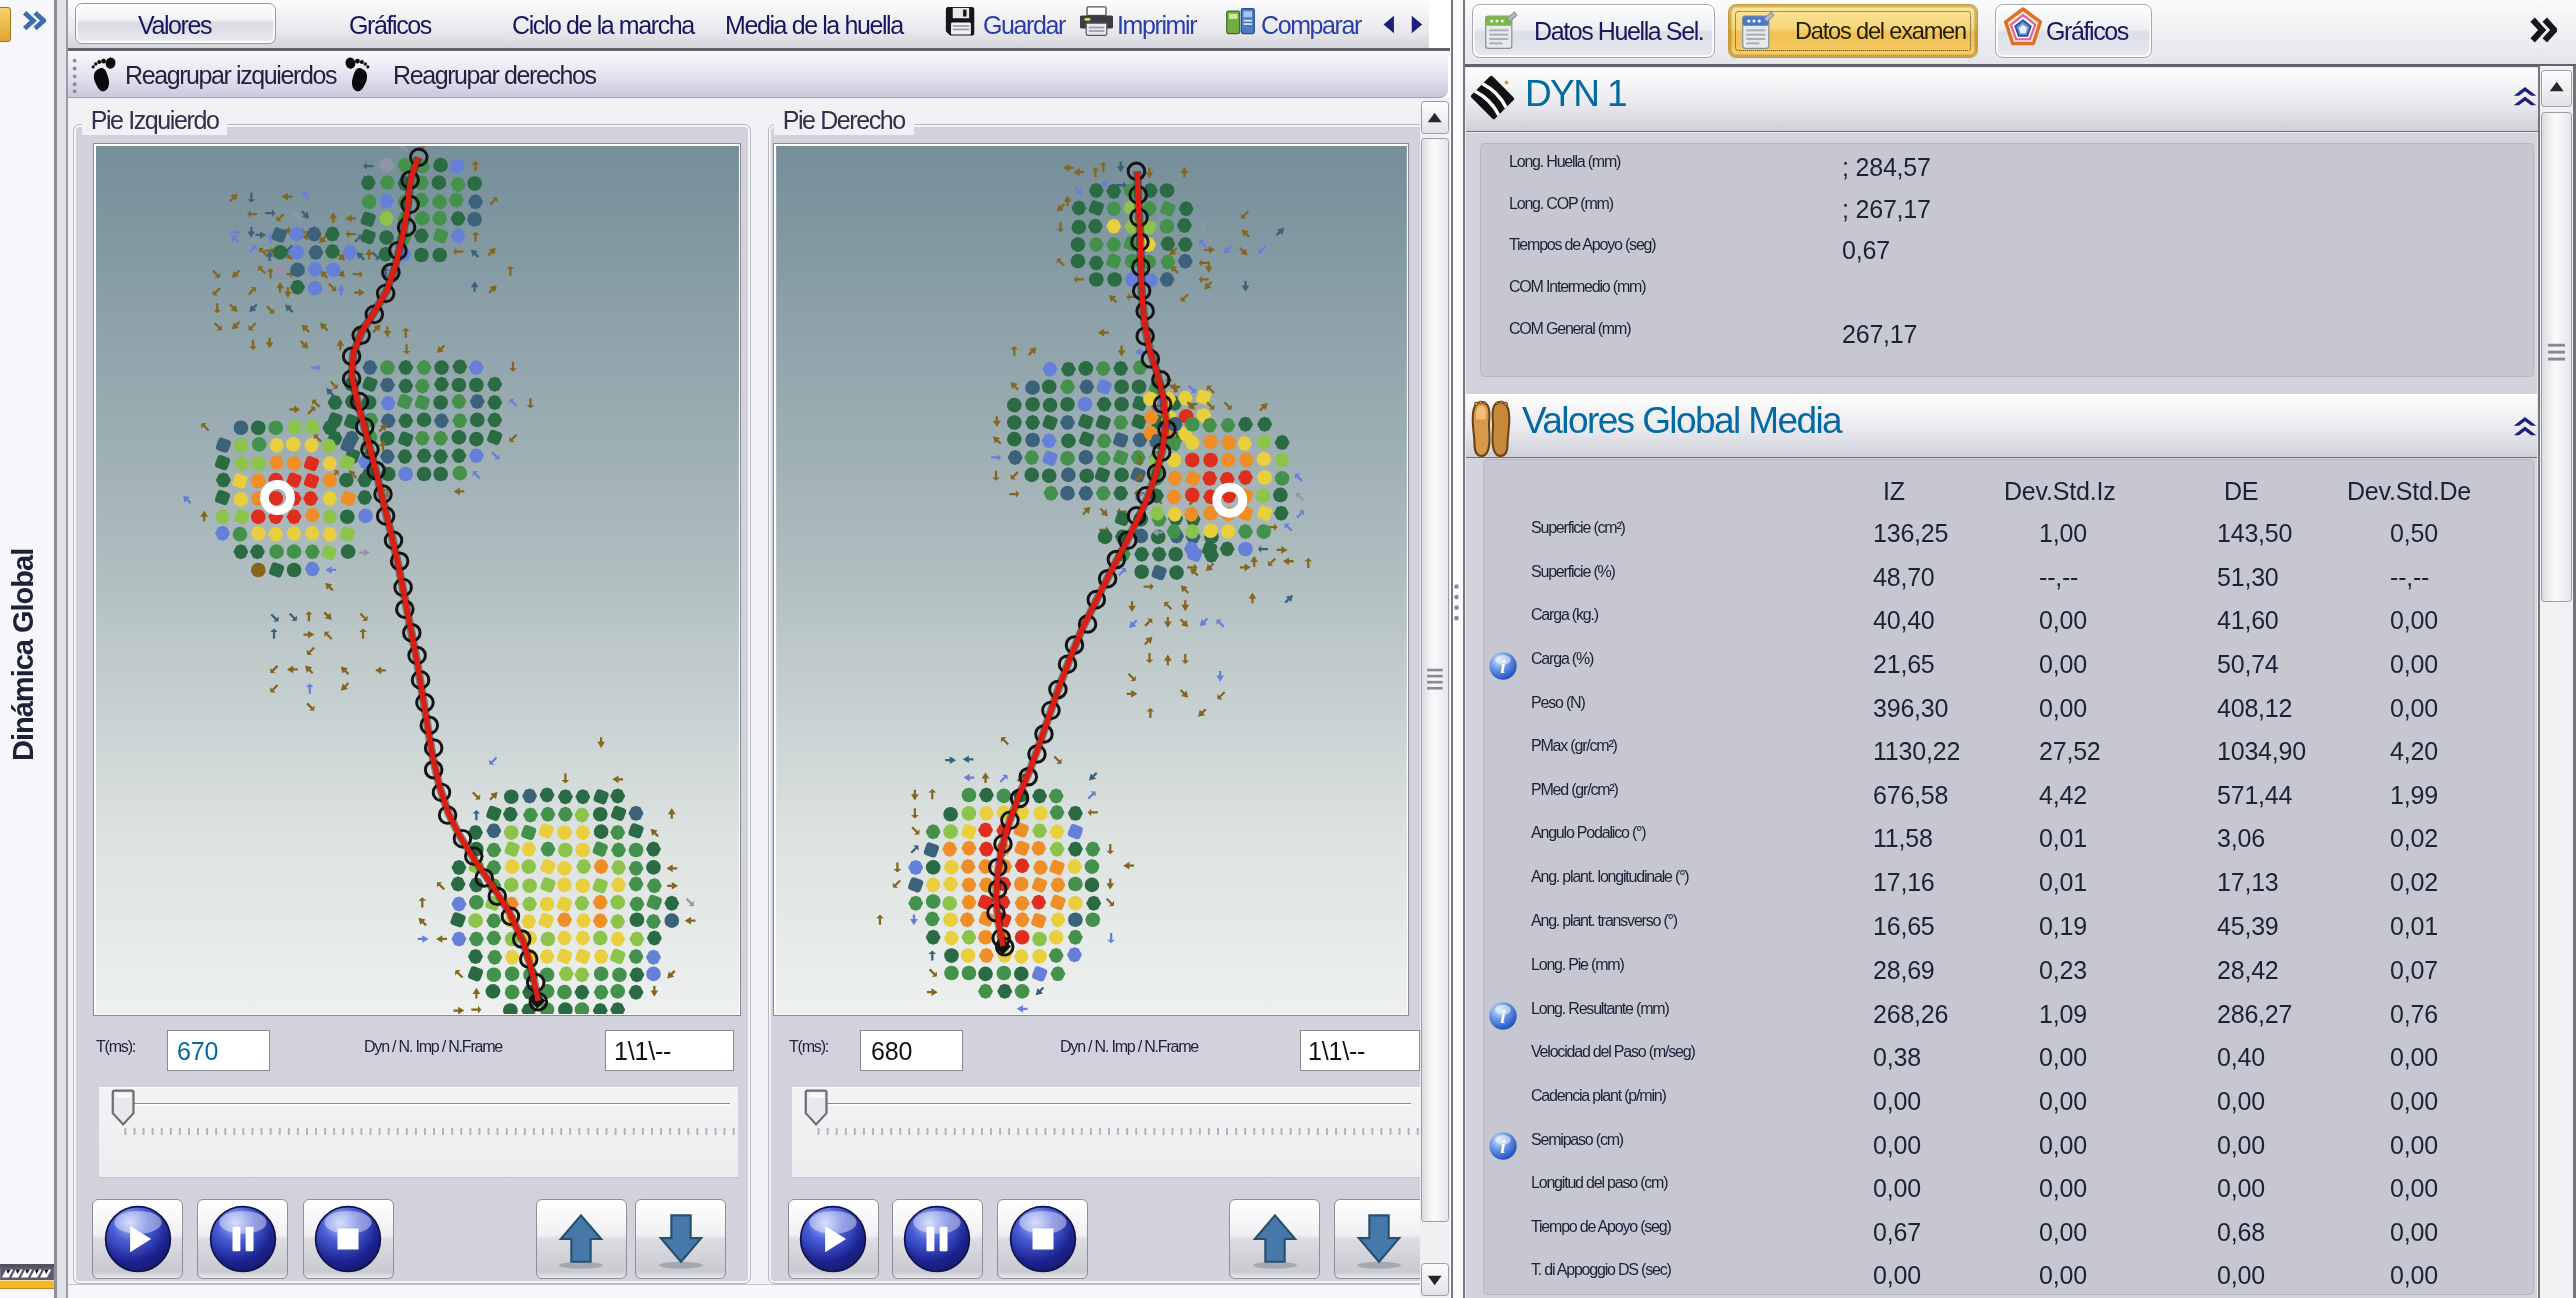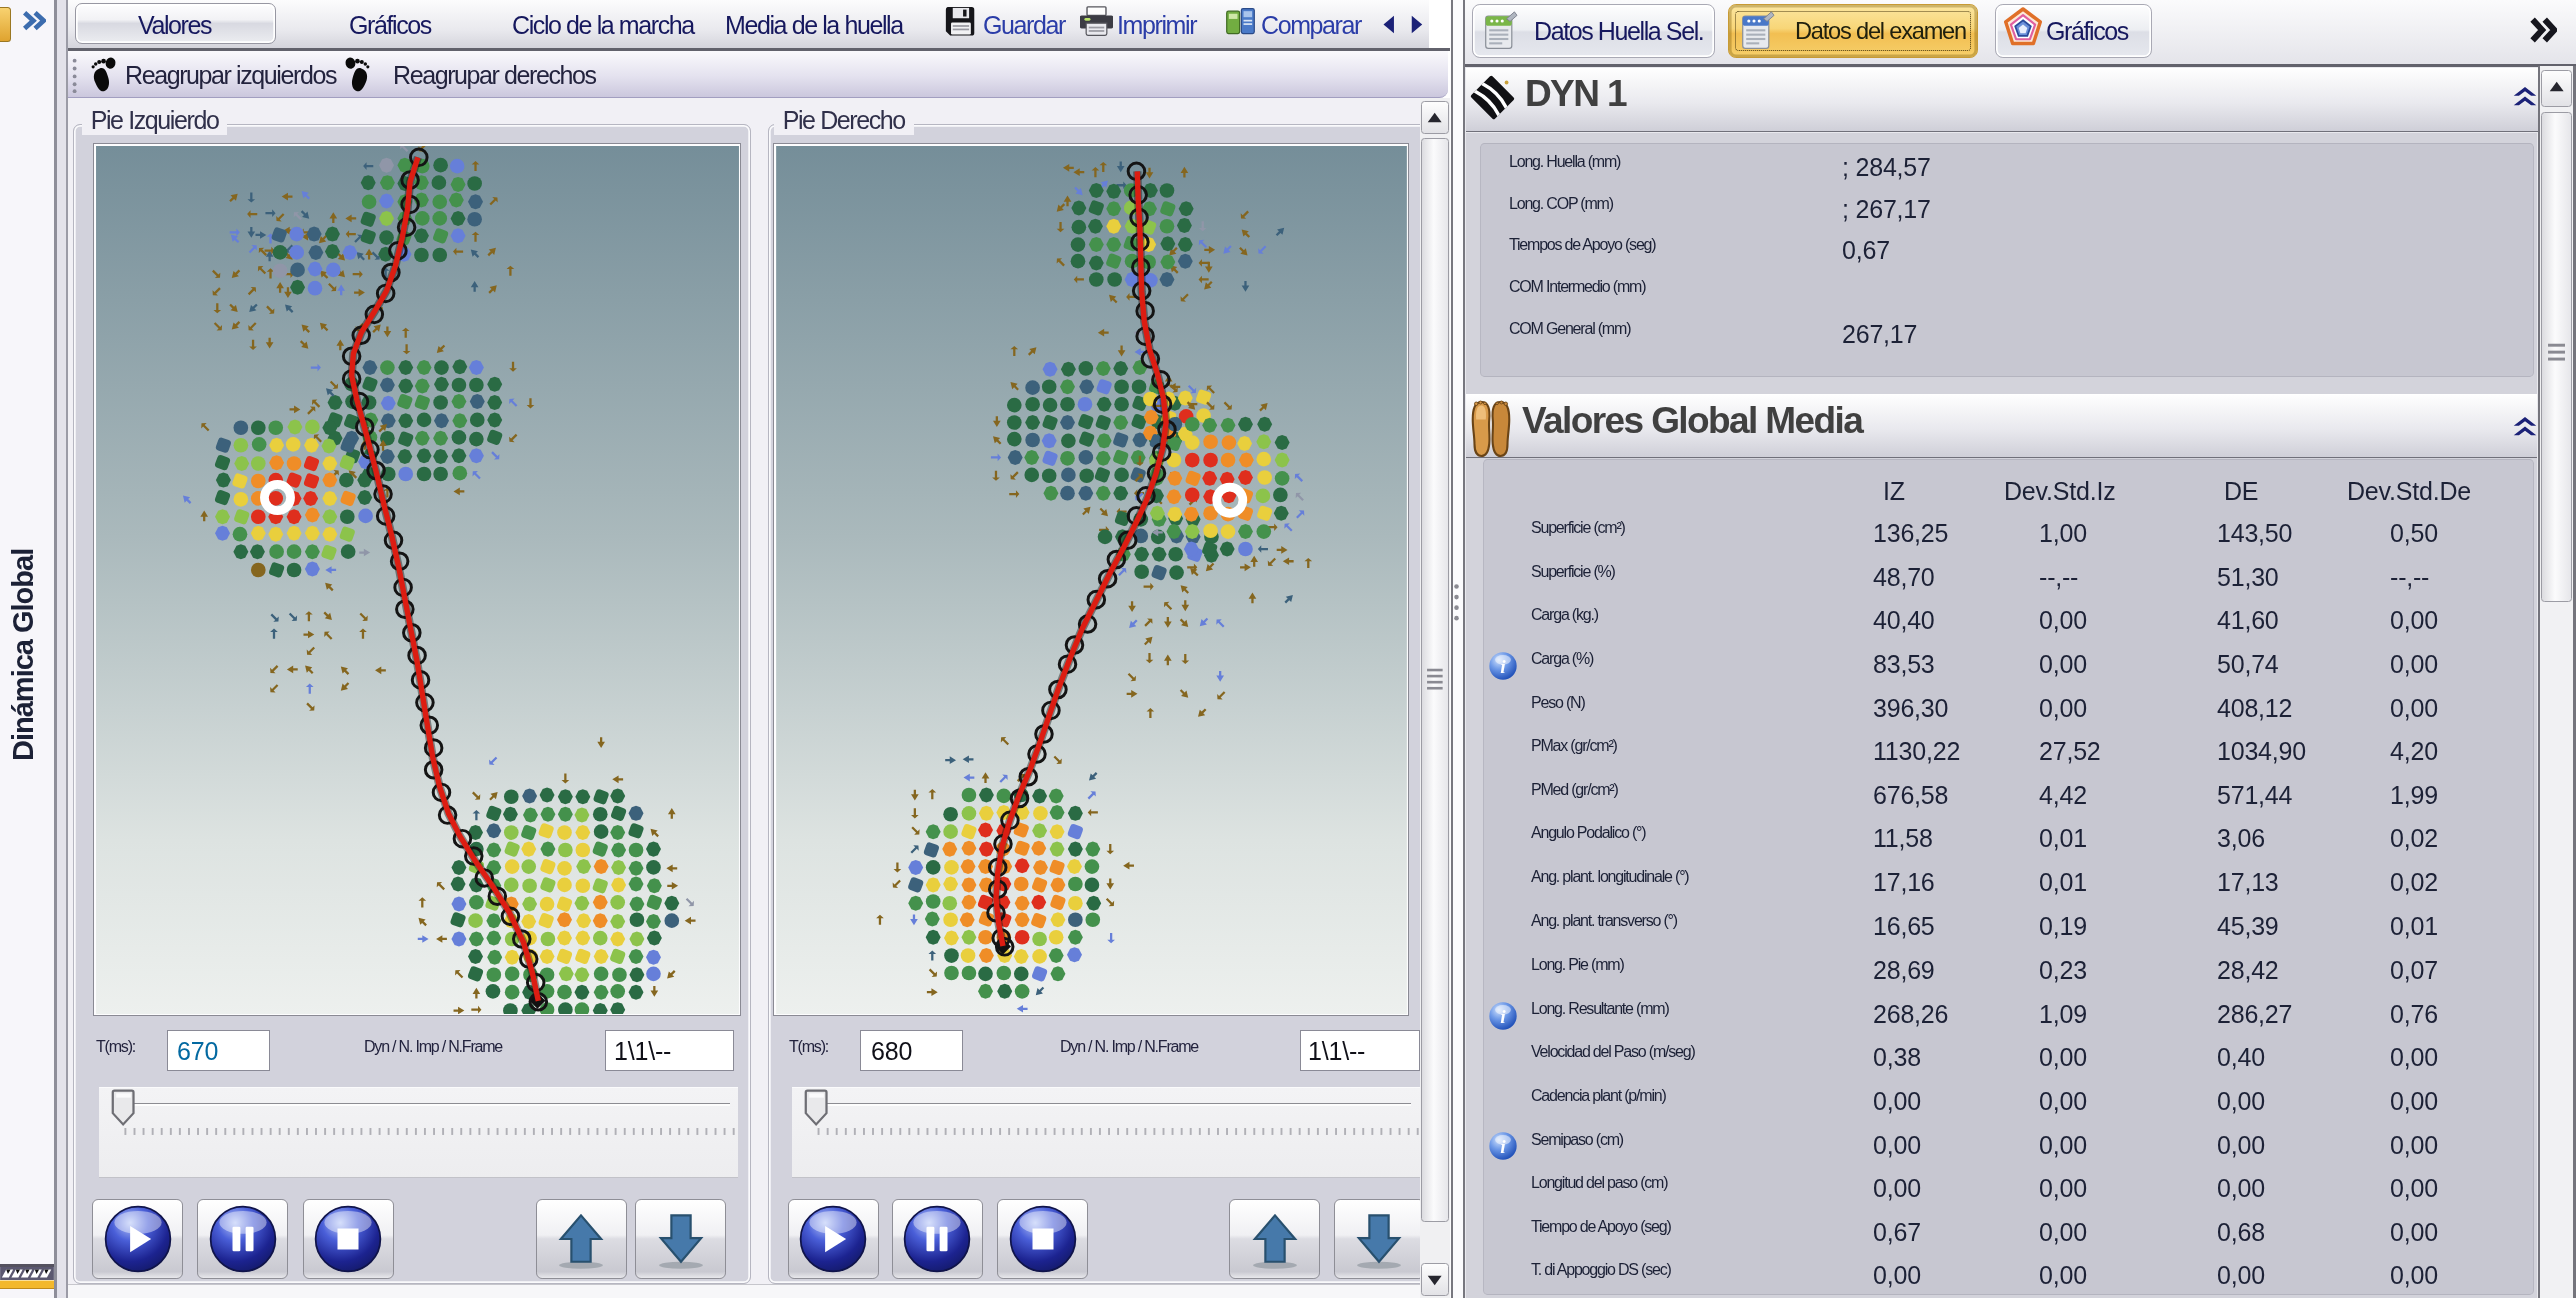--- a/index.html
+++ b/index.html
@@ -9,21 +9,21 @@
 .tb{position:absolute;font-size:25px;letter-spacing:-1.4px;white-space:nowrap;color:#16185e}
 .rg{fill:none;stroke:#141414;stroke-width:3.4px}
 .sqbtn{position:absolute;width:91px;height:80px;border:1.7px solid #8e8e96;border-radius:6.1px;
  background:linear-gradient(#ffffff,#f0f0f3 45%,#dcdce2 50%,#c9c9d1 92%,#e8e8ec)}
 .slbox{background:linear-gradient(#f3f3f5,#ededef);border-top:1.7px solid #fbfbfc;border-bottom:1.7px solid #c2c2c8}
 .tabbtn{position:absolute;height:54px;border:1.7px solid #a9a9b4;border-radius:7.9px;
  background:linear-gradient(#fefefe,#eceef2 48%,#dcdee6 52%,#e6e8ee);box-shadow:inset 0 0 0 1.7px #fff;
  color:#16185e;font-size:24.4px;letter-spacing:-1.2px;white-space:nowrap}
 .hdr{position:absolute;left:1466px;width:1089px;height:64px;
  background:linear-gradient(#fefefe,#e9e9ee 55%,#cfcfd8);border-top:1.7px solid #fff;border-bottom:1.7px solid #70707a}
-.hdrtx{position:absolute;font-size:37px;font-weight:bold;letter-spacing:-1.6px;color:#404040;white-space:nowrap}
+.hdrtx{position:absolute;font-size:37px;font-weight:normal;letter-spacing:-1.6px;color:#0369a1;white-space:nowrap}
 .chev2{position:absolute;width:26px;height:23px}
 </style></head>
 <body>
 
 <div class="ab" style="left:0;top:0;width:54px;height:1298px;background:#f7f6fa"></div>
 <div class="ab" style="left:0;top:7px;width:11.3px;height:35px;background:linear-gradient(#f8d270,#dfa32f);border:1.7px solid #9a7722;border-left:none;border-radius:0 3.5px 3.5px 0"></div>
 <svg class="ab" style="left:22px;top:10.5px" width="24.4" height="21" viewBox="0 0 28 24">
     <path d="M3 2 L13 11 L3 20" fill="none" stroke="#3c6cae" stroke-width="5.5"></path>
     <path d="M15 2 L25 11 L15 20" fill="none" stroke="#3c6cae" stroke-width="5.5"></path>
   </svg>
@@ -1581,21 +1581,21 @@
 <div class="ab vl" style="left:1873px;top:563px">48,70</div>
 <div class="ab vl" style="left:2039px;top:563px">--,--</div>
 <div class="ab vl" style="left:2217px;top:563px">51,30</div>
 <div class="ab vl" style="left:2390px;top:563px">--,--</div>
 <div class="ab lb" style="left:1531px;top:606px">Carga (kg.)</div>
 <div class="ab vl" style="left:1873px;top:606px">40,40</div>
 <div class="ab vl" style="left:2039px;top:606px">0,00</div>
 <div class="ab vl" style="left:2217px;top:606px">41,60</div>
 <div class="ab vl" style="left:2390px;top:606px">0,00</div>
 <div class="ab lb" style="left:1531px;top:650px">Carga (%)</div>
-<div class="ab vl" style="left:1873px;top:650px">83,53</div>
+<div class="ab vl" style="left:1873px;top:650px">21,65</div>
 <div class="ab vl" style="left:2039px;top:650px">0,00</div>
 <div class="ab vl" style="left:2217px;top:650px">50,74</div>
 <div class="ab vl" style="left:2390px;top:650px">0,00</div>
 <svg class="ab" style="left:1488px;top:651px" width="30" height="30" viewBox="0 0 34 34">
     <defs>
       <radialGradient id="ig763" cx="35%" cy="28%" r="75%">
         <stop offset="0" stop-color="#cfe0fb"></stop>
         <stop offset=".45" stop-color="#6f9ae8"></stop>
         <stop offset="1" stop-color="#2050b8"></stop>
       </radialGradient>

